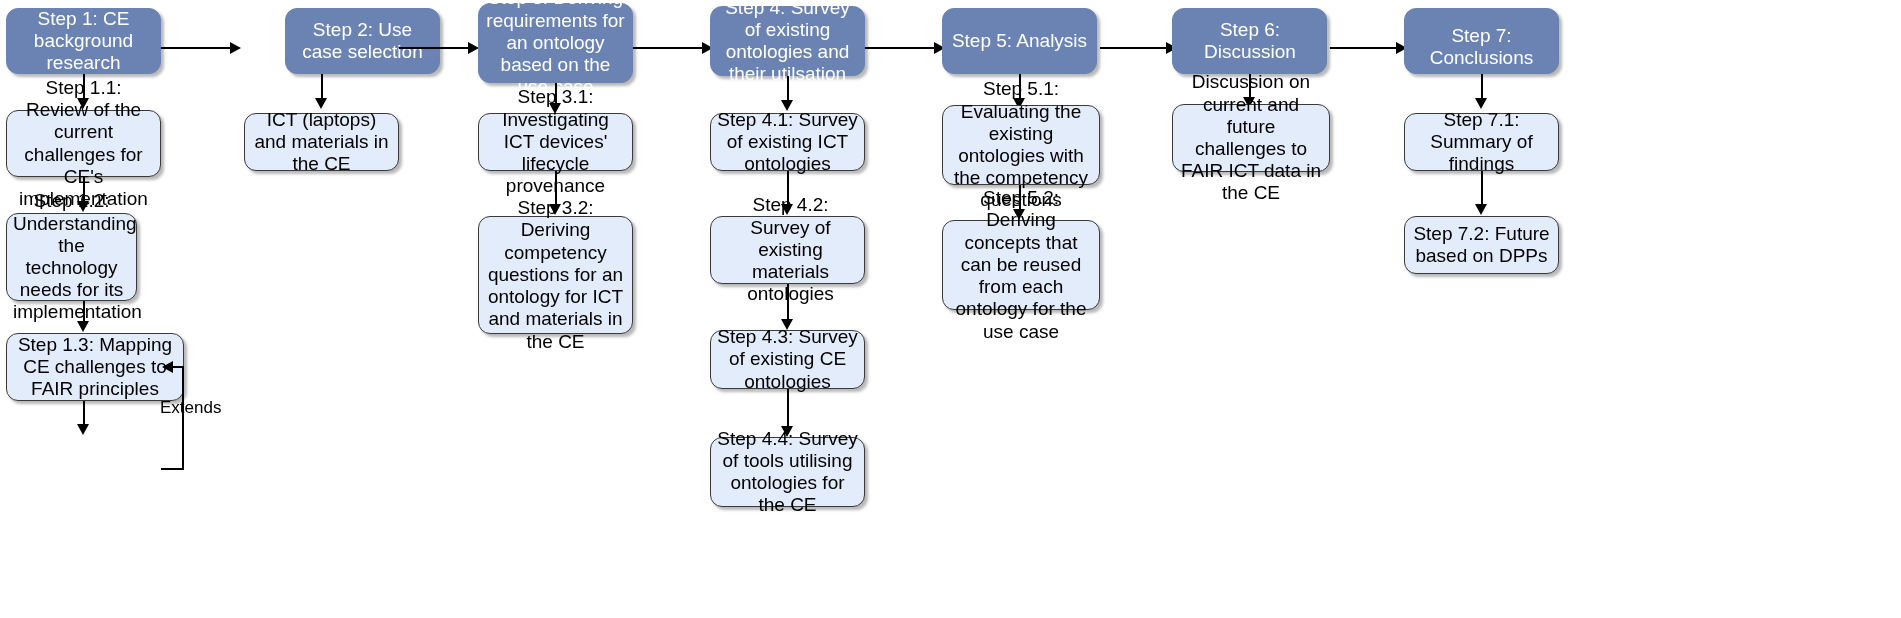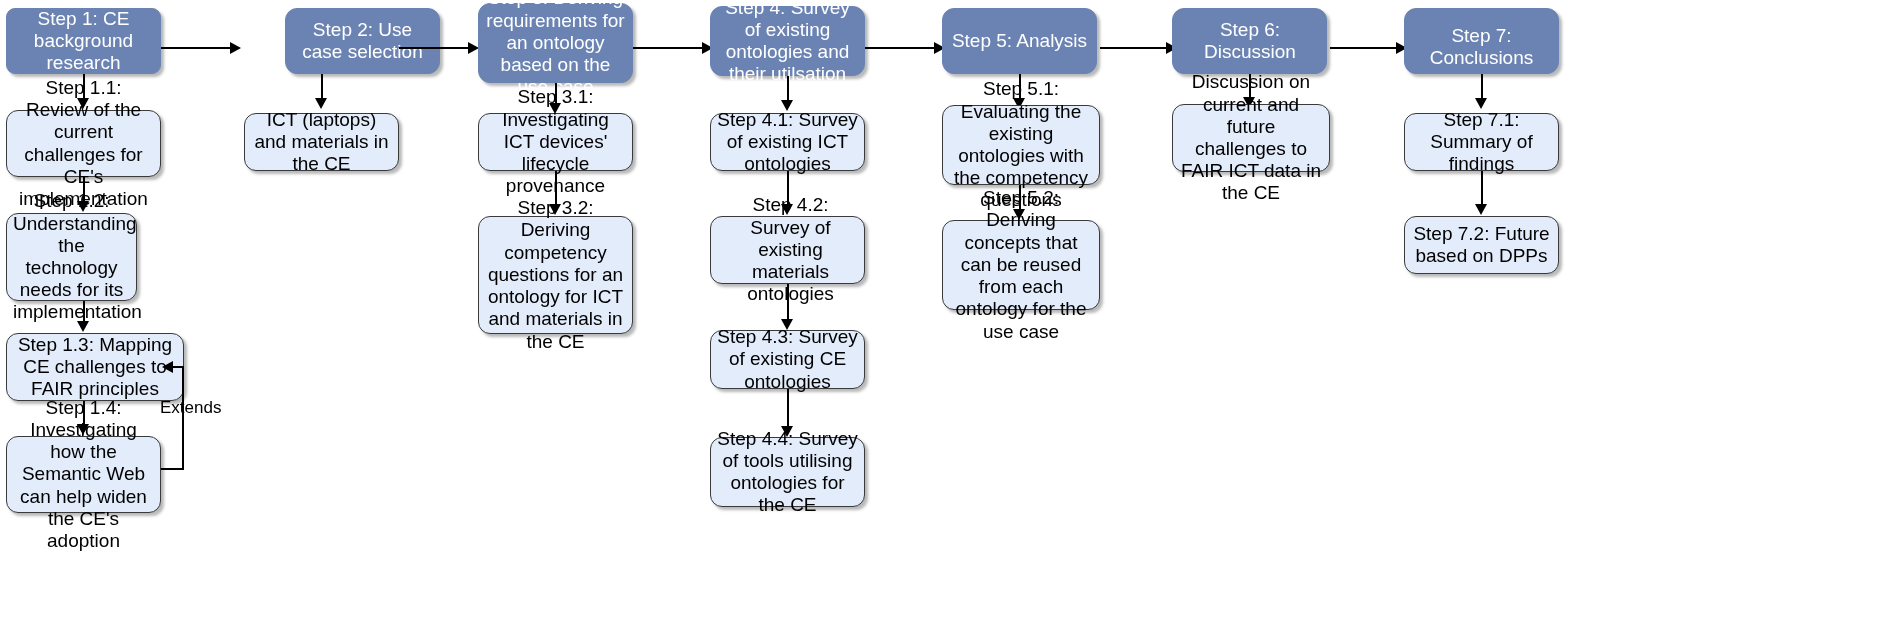--- a/index.html
+++ b/index.html
@@ -76,21 +76,21 @@
     font-size: 17px;
     color: #000000;
     white-space: nowrap;
   }
 </style>
 </head>
 <body>
 
 <div id="canvas">
 
-  <div class="node header" style="left:6px; top:8px; width:155px; height:66px;border-radius:9px;">
+  <div class="node header" style="left:6px; top:8px; width:155px; height:66px;">
     <span>Step 1:  CE background research</span>
   </div>
   <div class="edge v" style="left:83px; top:74px; height:27px;"></div>
   <div class="arrow down" style="left:77px; top:98px;"></div>
 
   <div class="node sub" style="left:6px; top:110px; width:155px; height:67px;">
     <span>Step 1.1: Review of the current challenges for CE's implementation</span>
   </div>
   <div class="edge v" style="left:83px; top:177px; height:27px;"></div>
   <div class="arrow down" style="left:77px; top:201px;"></div>
@@ -100,23 +100,20 @@
   </div>
   <div class="edge v" style="left:83px; top:301px; height:23px;"></div>
   <div class="arrow down" style="left:77px; top:321px;"></div>
 
   <div class="node sub" style="left:6px; top:333px; width:178px; height:68px;">
     <span>Step 1.3: Mapping  CE challenges to FAIR principles</span>
   </div>
   <div class="edge v" style="left:83px; top:401px; height:26px;"></div>
   <div class="arrow down" style="left:77px; top:424px;"></div>
 
-  <div class="node sub" style="left:6px; top:436px; width:155px; height:77px;">
-    <span>Step 1.4: Investigating how the Semantic Web can help widen the CE's adoption</span>
-  </div>
 
   <div class="edge h" style="left:161px; top:468px; width:23px;"></div>
   <div class="edge v" style="left:182px; top:366px; height:103px;"></div>
   <div class="edge h" style="left:172px; top:366px; width:12px;"></div>
   <div class="arrow left" style="left:162px; top:361px;"></div>
   <div class="edge-label" style="left:160px; top:398px;">Extends</div>
 
   <div class="edge h" style="left:161px; top:47px; width:72px;"></div>
   <div class="arrow right" style="left:230px; top:42px;"></div>
 

